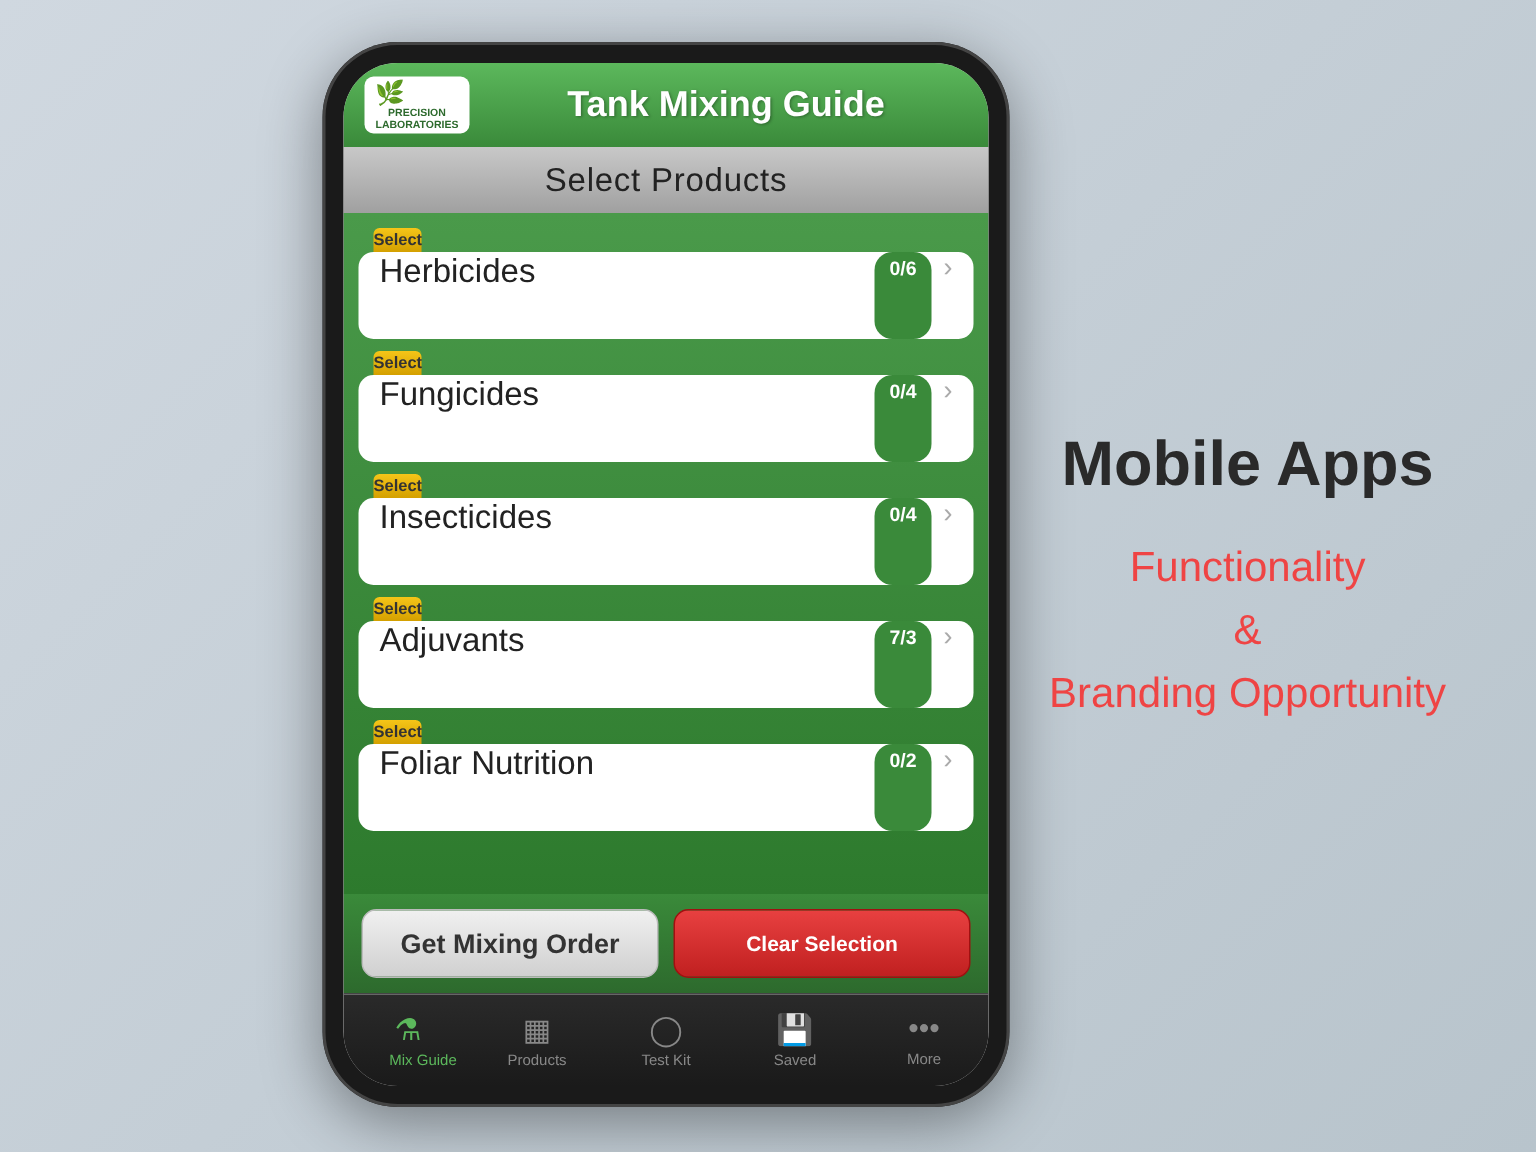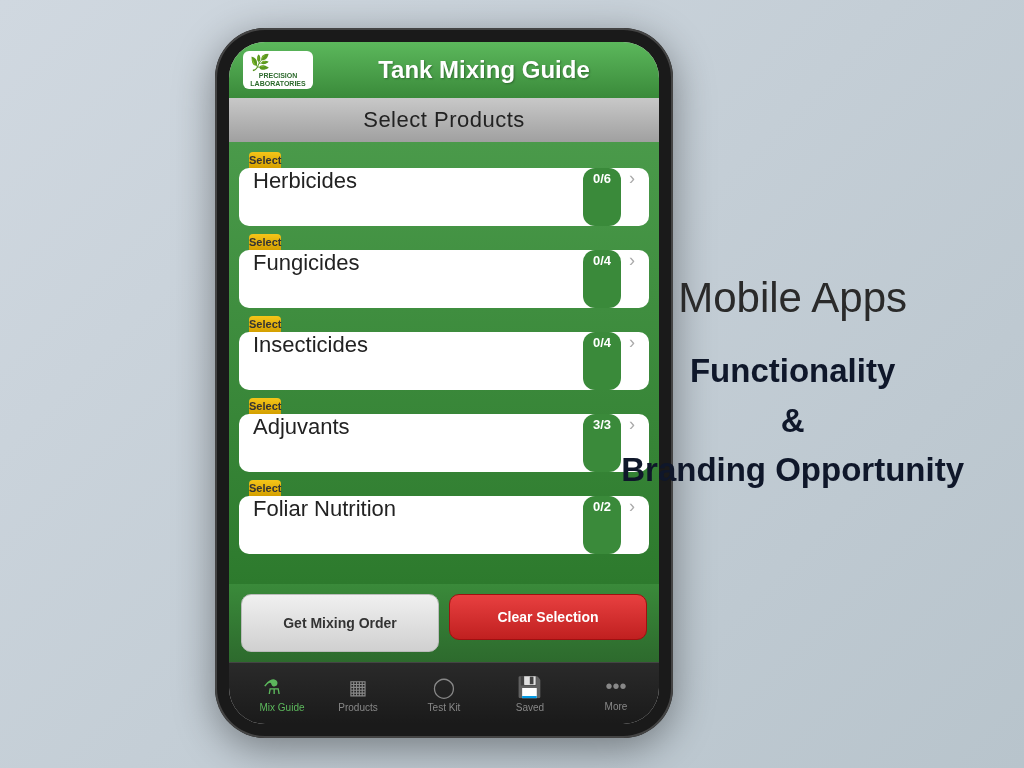--- a/index.html
+++ b/index.html
@@ -268,25 +268,25 @@
     .action-buttons {
       background: linear-gradient(180deg, #3a8a3a 0%, #2d6a2d 100%);
       padding: 10px 12px;
       display: flex;
       gap: 10px;
       flex-shrink: 0;
     }
 
     .btn-mixing {
       flex: 1;
-      height: 58px;
+      height: 46px;
       background: linear-gradient(180deg, #f0f0f0 0%, #d0d0d0 100%);
       border: 1px solid #bbb;
       border-radius: 10px;
-      font-size: 14px;
+      font-size: 18px;
       font-weight: 600;
       color: #333;
       cursor: pointer;
       display: flex;
       align-items: center;
       justify-content: center;
     }
 
     .btn-clear {
       flex: 1;
@@ -348,29 +348,29 @@
     .right-content {
       position: absolute;
       right: 60px;
       top: 50%;
       transform: translateY(-50%);
       text-align: center;
     }
 
     .mobile-apps-title {
       font-size: 42px;
-      font-weight: 400;
+      font-weight: 700;
       color: #2a2a2a;
       margin-bottom: 24px;
     }
 
     .subtitle-text {
-      font-size: 33px;
-      font-weight: 700;
-      color: #0f172a;
+      font-size: 28px;
+      font-weight: 400;
+      color: #ef4444;
       line-height: 1.5;
     }
 
     .subtitle-text .ampersand {
       display: block;
     }
   </style>
 </head>
 <body>
 
@@ -424,21 +424,21 @@
               <span class="category-name">Insecticides</span>
               <span class="count-badge">0/4</span>
               <span class="chevron">›</span>
             </div>
           </div>
 
           <div class="category-block">
             <div class="select-badge">Select</div>
             <div class="category-row">
               <span class="category-name">Adjuvants</span>
-              <span class="count-badge">3/3</span>
+              <span class="count-badge">7/3</span>
               <span class="chevron">›</span>
             </div>
           </div>
 
           <div class="category-block">
             <div class="select-badge">Select</div>
             <div class="category-row">
               <span class="category-name">Foliar Nutrition</span>
               <span class="count-badge">0/2</span>
               <span class="chevron">›</span>

